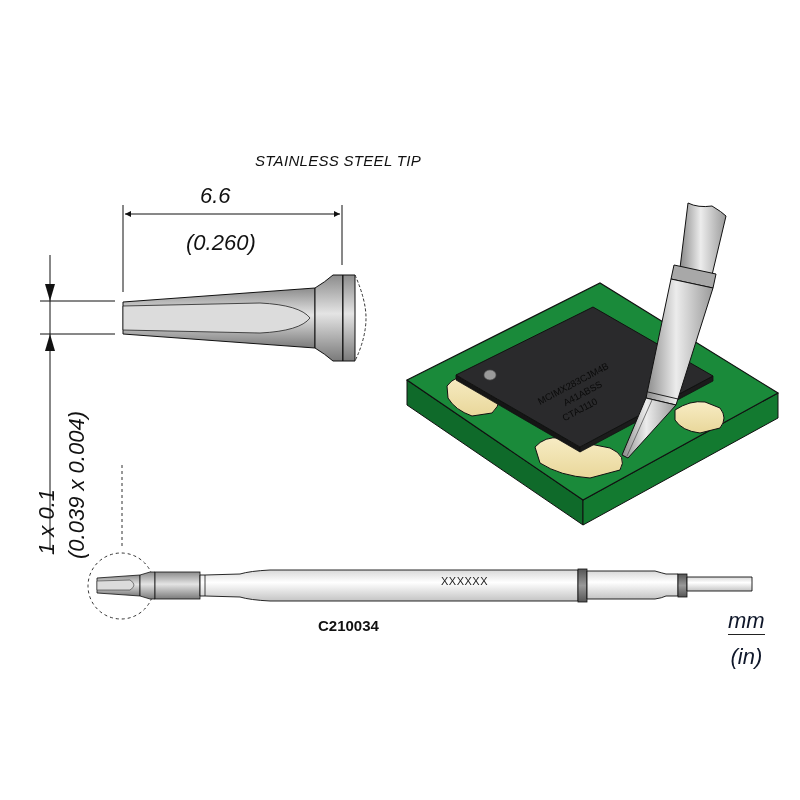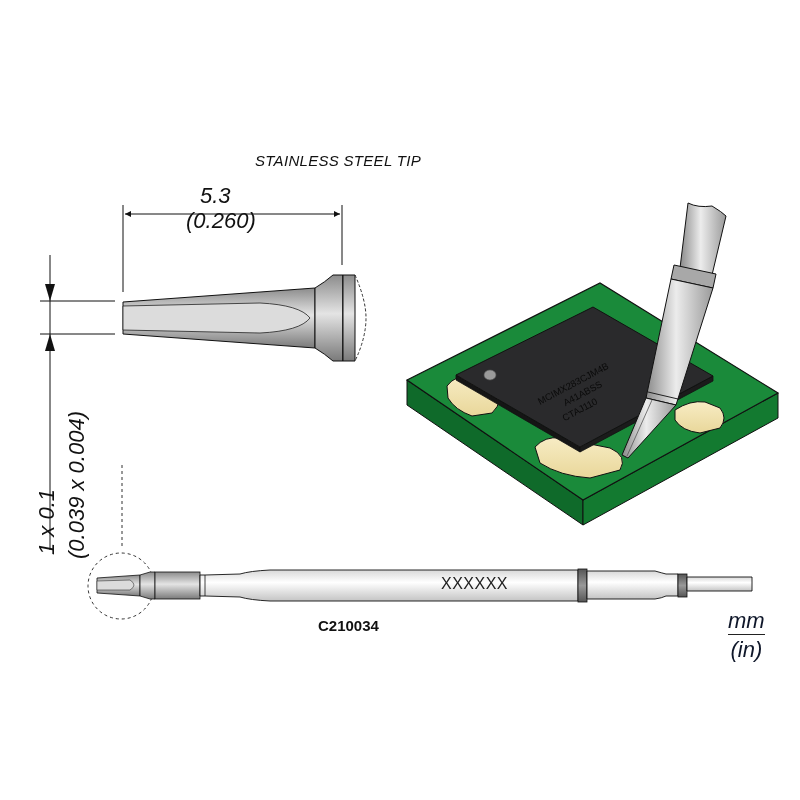--- a/index.html
+++ b/index.html
@@ -1,28 +1,28 @@
 <!DOCTYPE html>
 <html><head>
   <meta charset="utf-8">
   <style>
     html, body { margin: 0; padding: 0; background: #ffffff; }
     body { width: 800px; height: 800px; position: relative; overflow: hidden; font-family: "Liberation Sans", sans-serif; }
     .abs { position: absolute; }
     .title { left: 0; width: 676px; top: 152px; text-align: center; font-style: italic; font-size: 15px; color: #111; letter-spacing: 0.3px; }
     .dim-text { font-style: italic; color: #111; font-family: "Liberation Sans", sans-serif; }
     .dim-len { left: 200px; top: 183px; font-size: 22px; }
-    .dim-len-in { left: 186px; top: 208px; font-size: 22px; }
+    .dim-len-in { left: 186px; top: 230px; font-size: 22px; }
     .dim-vert { left: 34px; top: 555px; transform-origin: 0 0; transform: rotate(-90deg); white-space: nowrap; }
     .dim-vert .l1 { font-size: 22px; display: block; }
     .dim-vert .l2 { font-size: 22px; display: block; margin-top: 4px; margin-left: -4px; }
     .unit { left: 728px; top: 608px; text-align: center; font-style: italic; font-size: 22px; color: #0f172a; }
-    .unit .frac { border-top: 1.5px solid #222; padding-top: 2px; display: block; }
+    .unit .frac { border-top: 1.5px solid #222; padding-top: 9px; display: block; }
     .part-no { left: 318px; top: 573px; font-size: 15px; font-weight: bold; color: #111; margin-top: 44px; }
-    .serial { left: 441px; top: 575px; font-size: 16px; color: #222; letter-spacing: 0.5px; }
+    .serial { left: 441px; top: 575px; font-size: 11px; color: #222; letter-spacing: 0.5px; }
     svg { position: absolute; left: 0; top: 0; }
   </style>
 </head>
 <body>
 
 <div class="abs title">STAINLESS STEEL TIP</div>
 
 <svg width="800" height="800" viewBox="0 0 800 800">
   <defs>
     <linearGradient id="steelV" x1="0" y1="0" x2="0" y2="1">
@@ -143,21 +143,21 @@
     <path d="M674,265 L716,274 L713,288 L671,279 z" fill="#a8a8a8" stroke="#111" stroke-width="1"></path>
 
     <path d="M671,279 L713,288 L676,405 L646,398 z" fill="url(#penShaft)" stroke="#111" stroke-width="1"></path>
     <line x1="648" y1="392" x2="678" y2="399" stroke="#222" stroke-width="1"></line>
 
     <path d="M646,398 L676,405 L628,458 L622,455 z" fill="url(#penShaft)" stroke="#111" stroke-width="1"></path>
     <line x1="652" y1="400" x2="627" y2="456" stroke="#555" stroke-width="0.8"></line>
   </g>
 </svg>
 
-<div class="abs dim-text dim-len">5.3</div>
+<div class="abs dim-text dim-len">6.6</div>
 <div class="abs dim-text dim-len-in">(0.260)</div>
 
 <div class="abs dim-text dim-vert">
   <span class="l1">1 x 0.1</span>
   <span class="l2">(0.039 x 0.004)</span>
 </div>
 
 <div class="abs part-no">C210034</div>
 <div class="abs serial">XXXXXX</div>
 

